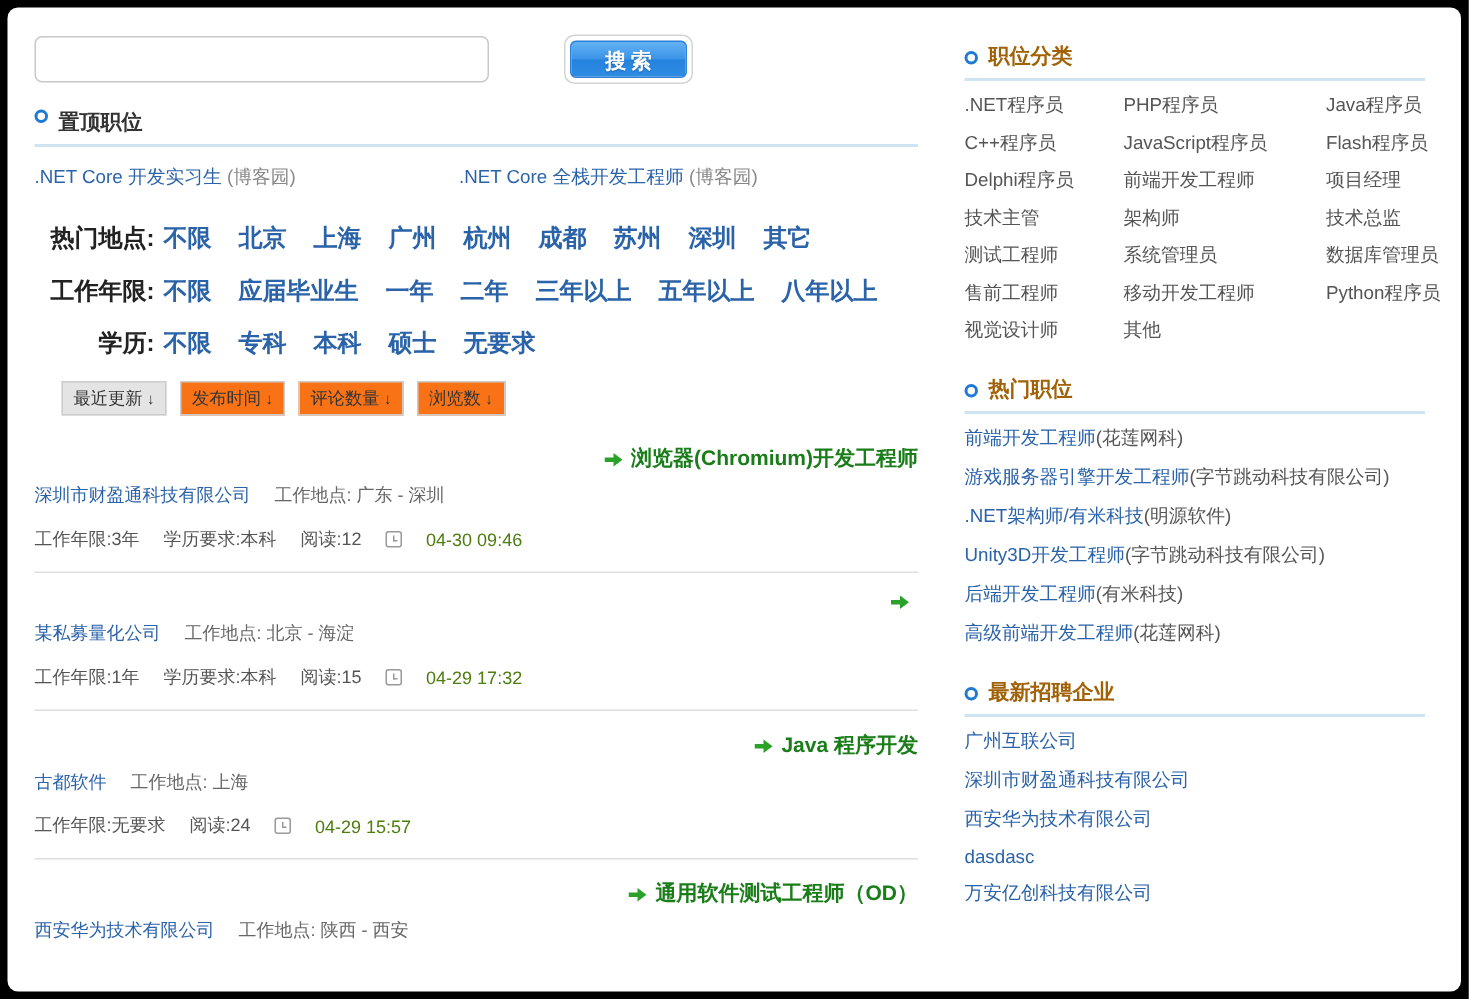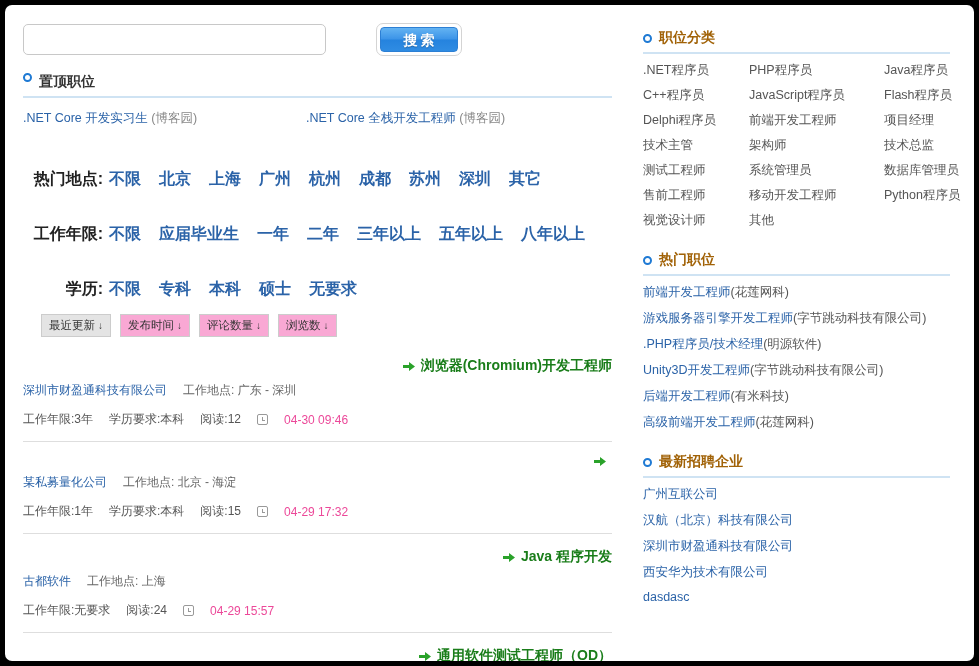--- a/index.html
+++ b/index.html
@@ -149,35 +149,35 @@
     font-size: 16px;
   }
   .filter-label {
     width: 86px;
     text-align: right;
     color: #222;
     font-weight: bold;
     flex-shrink: 0;
     padding-right: 6px;
   }
-  .filter-opts { display: flex; flex-wrap: wrap; margin-top: 20px; }
+  .filter-opts { display: flex; flex-wrap: wrap; }
   .filter-opt {
     color: #2b63a8;
     font-weight: bold;
     margin-right: 18px;
     cursor: pointer;
     text-decoration: none;
     white-space: nowrap;
   }
 
   
   .sorts { display: flex; margin-top: 7px; margin-left: 18px; }
   .sort-btn {
     border: 1px solid #ccc;
-    background: #f9a8d4;
+    background: #f97316;
     font-size: 11.5px;
     color: #333;
     padding: 3px 7px;
     margin-right: 9px;
     cursor: pointer;
     white-space: nowrap;
     font-family: "Liberation Sans", sans-serif;
   }
   .sort-btn.active { background: #e4e4e4; }
   .sort-btn .arw { margin-left: 3px; font-size: 10px; }
@@ -234,21 +234,21 @@
     width: 1px; height: 4px;
     background: #999;
   }
   .clock-icon::after {
     content: "";
     position: absolute;
     left: 4px; top: 5px;
     width: 3px; height: 1px;
     background: #999;
   }
-  .job-date { color: #ec4899; margin-right: 0 !important; }
+  .job-date { color: #4d7c0f; margin-right: 0 !important; }
 
   
   .right-col {
     width: 355px;
     padding: 24px 24px 0 24px;
   }
   .r-sec-head { display: flex; align-items: center; }
   .r-sec-title {
     font-size: 14px;
     font-weight: bold;
@@ -476,35 +476,35 @@
       </div>
 
       <div class="r-sec-head sec-gap">
         <span class="ring-icon"></span>
         <span class="r-sec-title">热门职位</span>
       </div>
       <div class="r-rule"></div>
       <div class="link-list">
         <div class="li"><a>前端开发工程师</a><span class="co">(花莲网科)</span></div>
         <div class="li"><a>游戏服务器引擎开发工程师</a><span class="co">(字节跳动科技有限公司)</span></div>
-        <div class="li"><a>.PHP程序员/技术经理</a><span class="co">(明源软件)</span></div>
+        <div class="li"><a>.NET架构师/有米科技</a><span class="co">(明源软件)</span></div>
         <div class="li"><a>Unity3D开发工程师</a><span class="co">(字节跳动科技有限公司)</span></div>
         <div class="li"><a>后端开发工程师</a><span class="co">(有米科技)</span></div>
         <div class="li"><a>高级前端开发工程师</a><span class="co">(花莲网科)</span></div>
       </div>
 
       <div class="r-sec-head sec-gap">
         <span class="ring-icon"></span>
         <span class="r-sec-title">最新招聘企业</span>
       </div>
       <div class="r-rule"></div>
       <div class="link-list">
         <div class="li"><a>广州互联公司</a></div>
-        <div class="li"><a>汉航（北京）科技有限公司</a></div>
         <div class="li"><a>深圳市财盈通科技有限公司</a></div>
         <div class="li"><a>西安华为技术有限公司</a></div>
         <div class="li"><a>dasdasc</a></div>
+        <div class="li"><a>万安亿创科技有限公司</a></div>
 
       </div>
 
     </div>
   </div>
 </div>
 
 </body></html>

